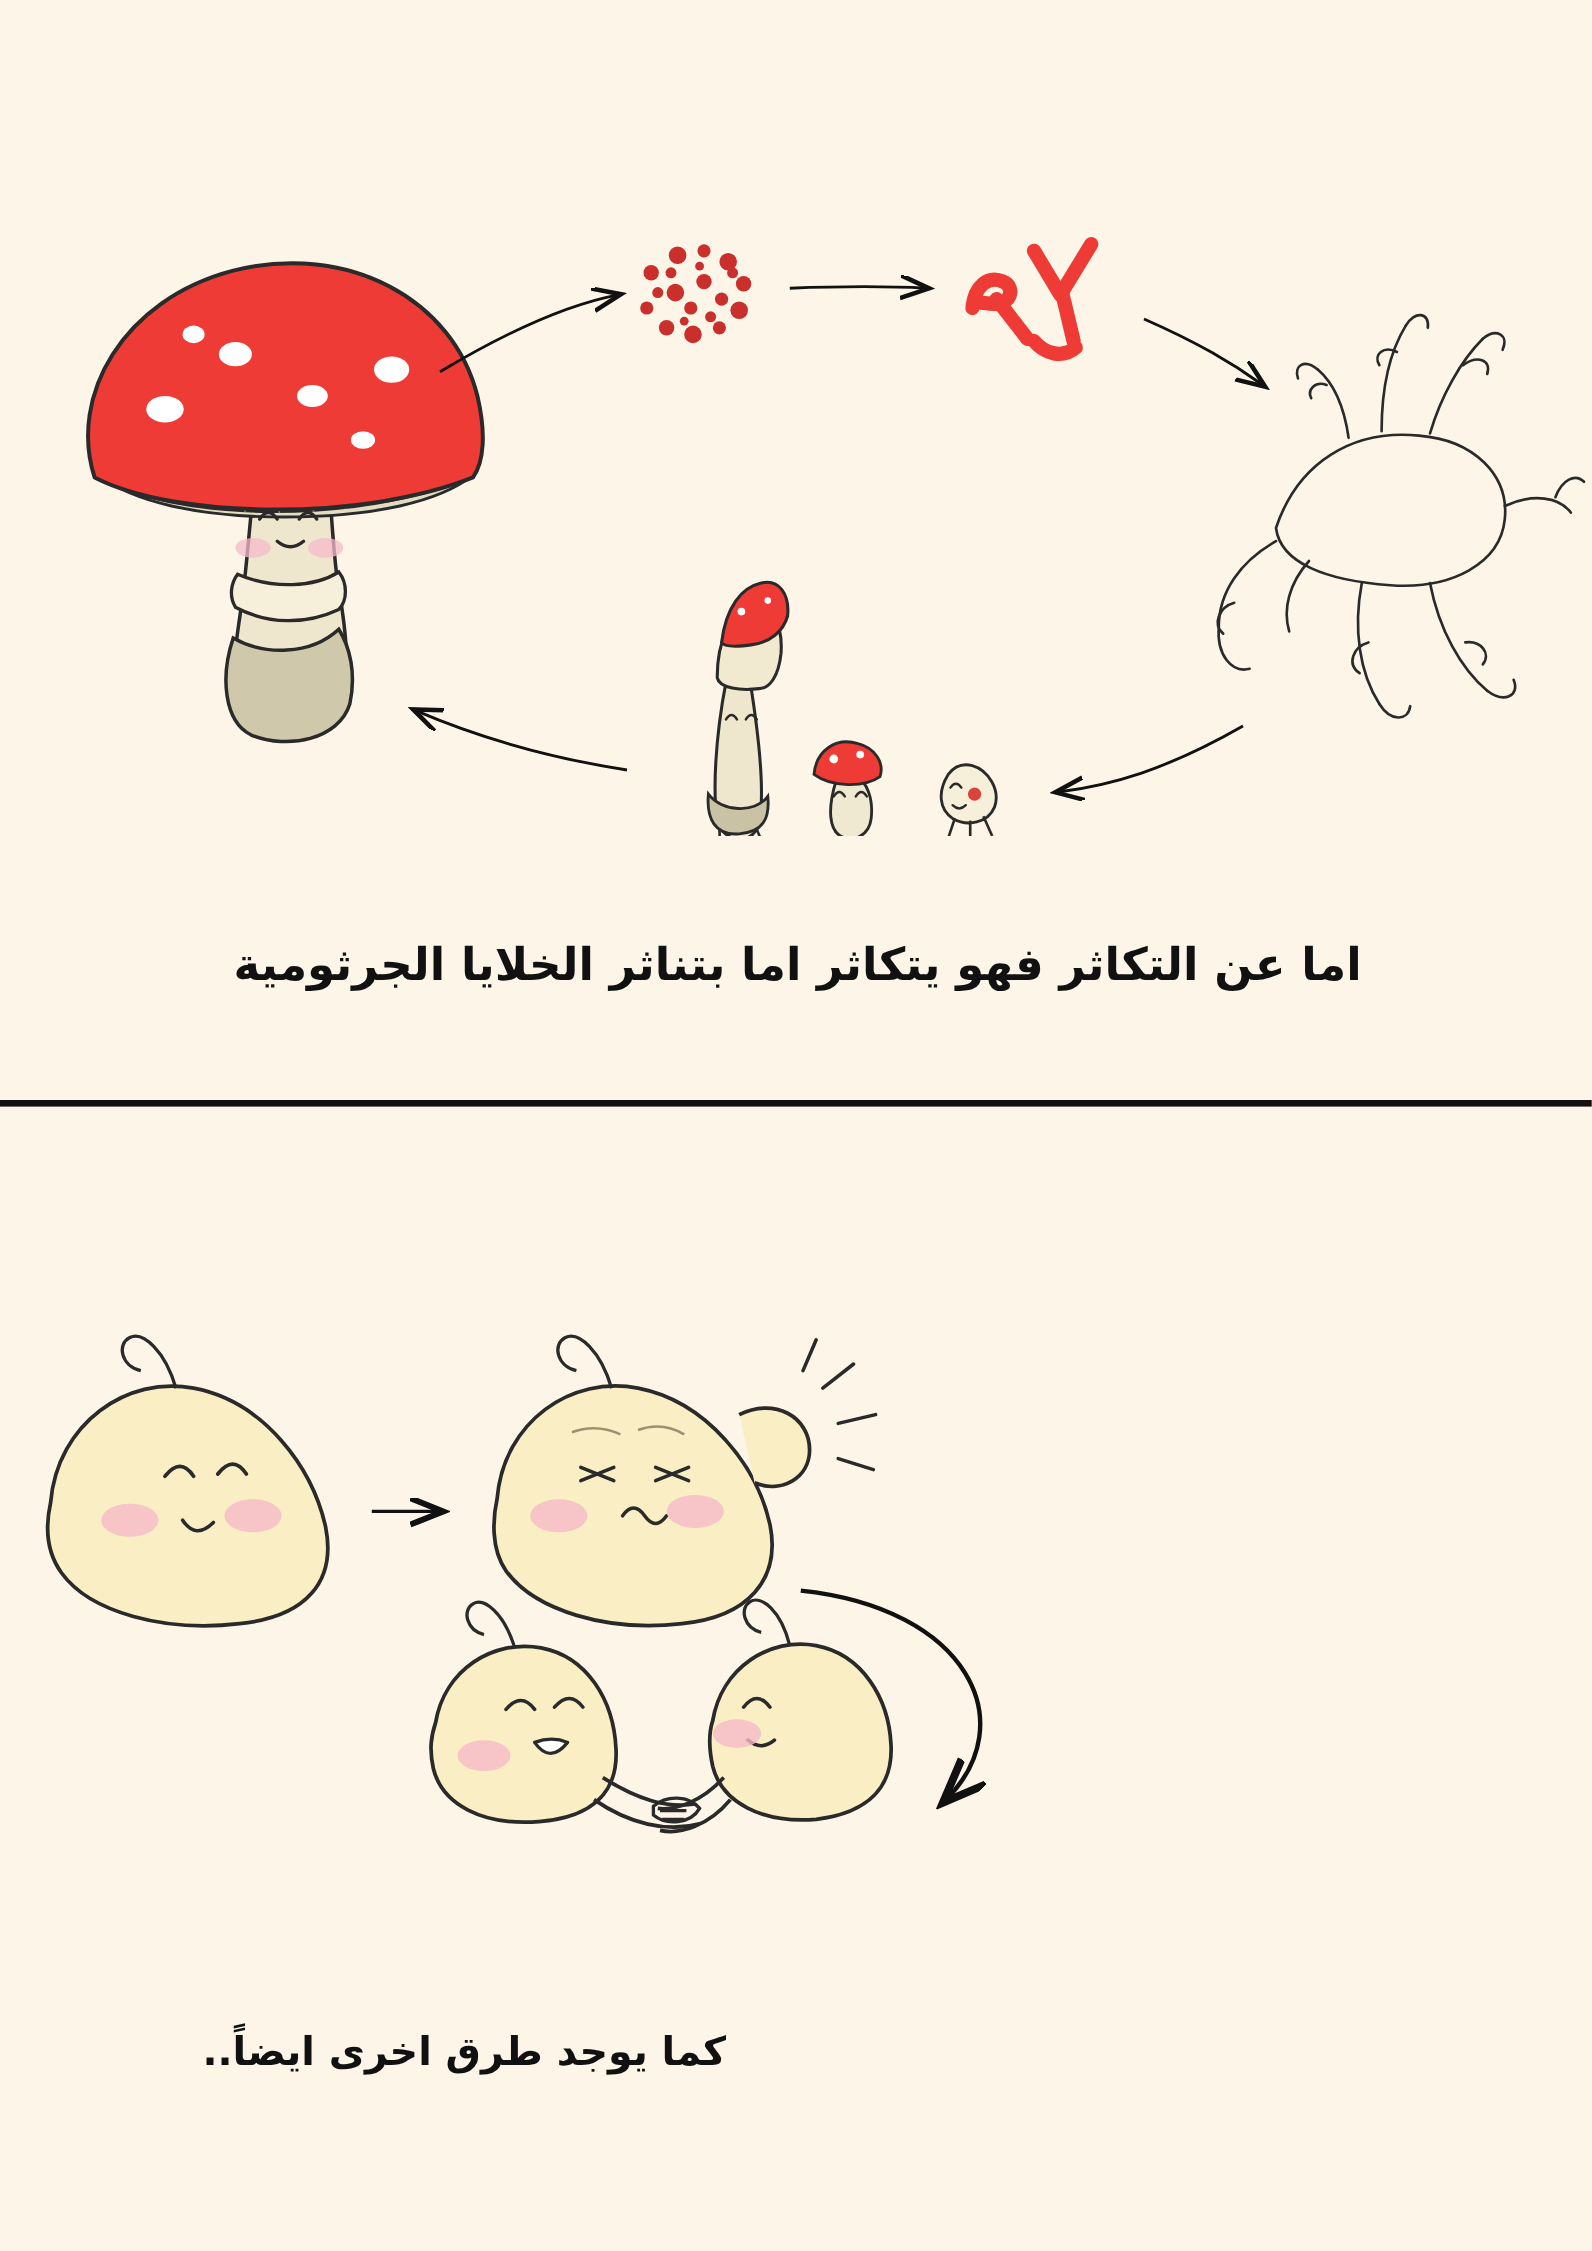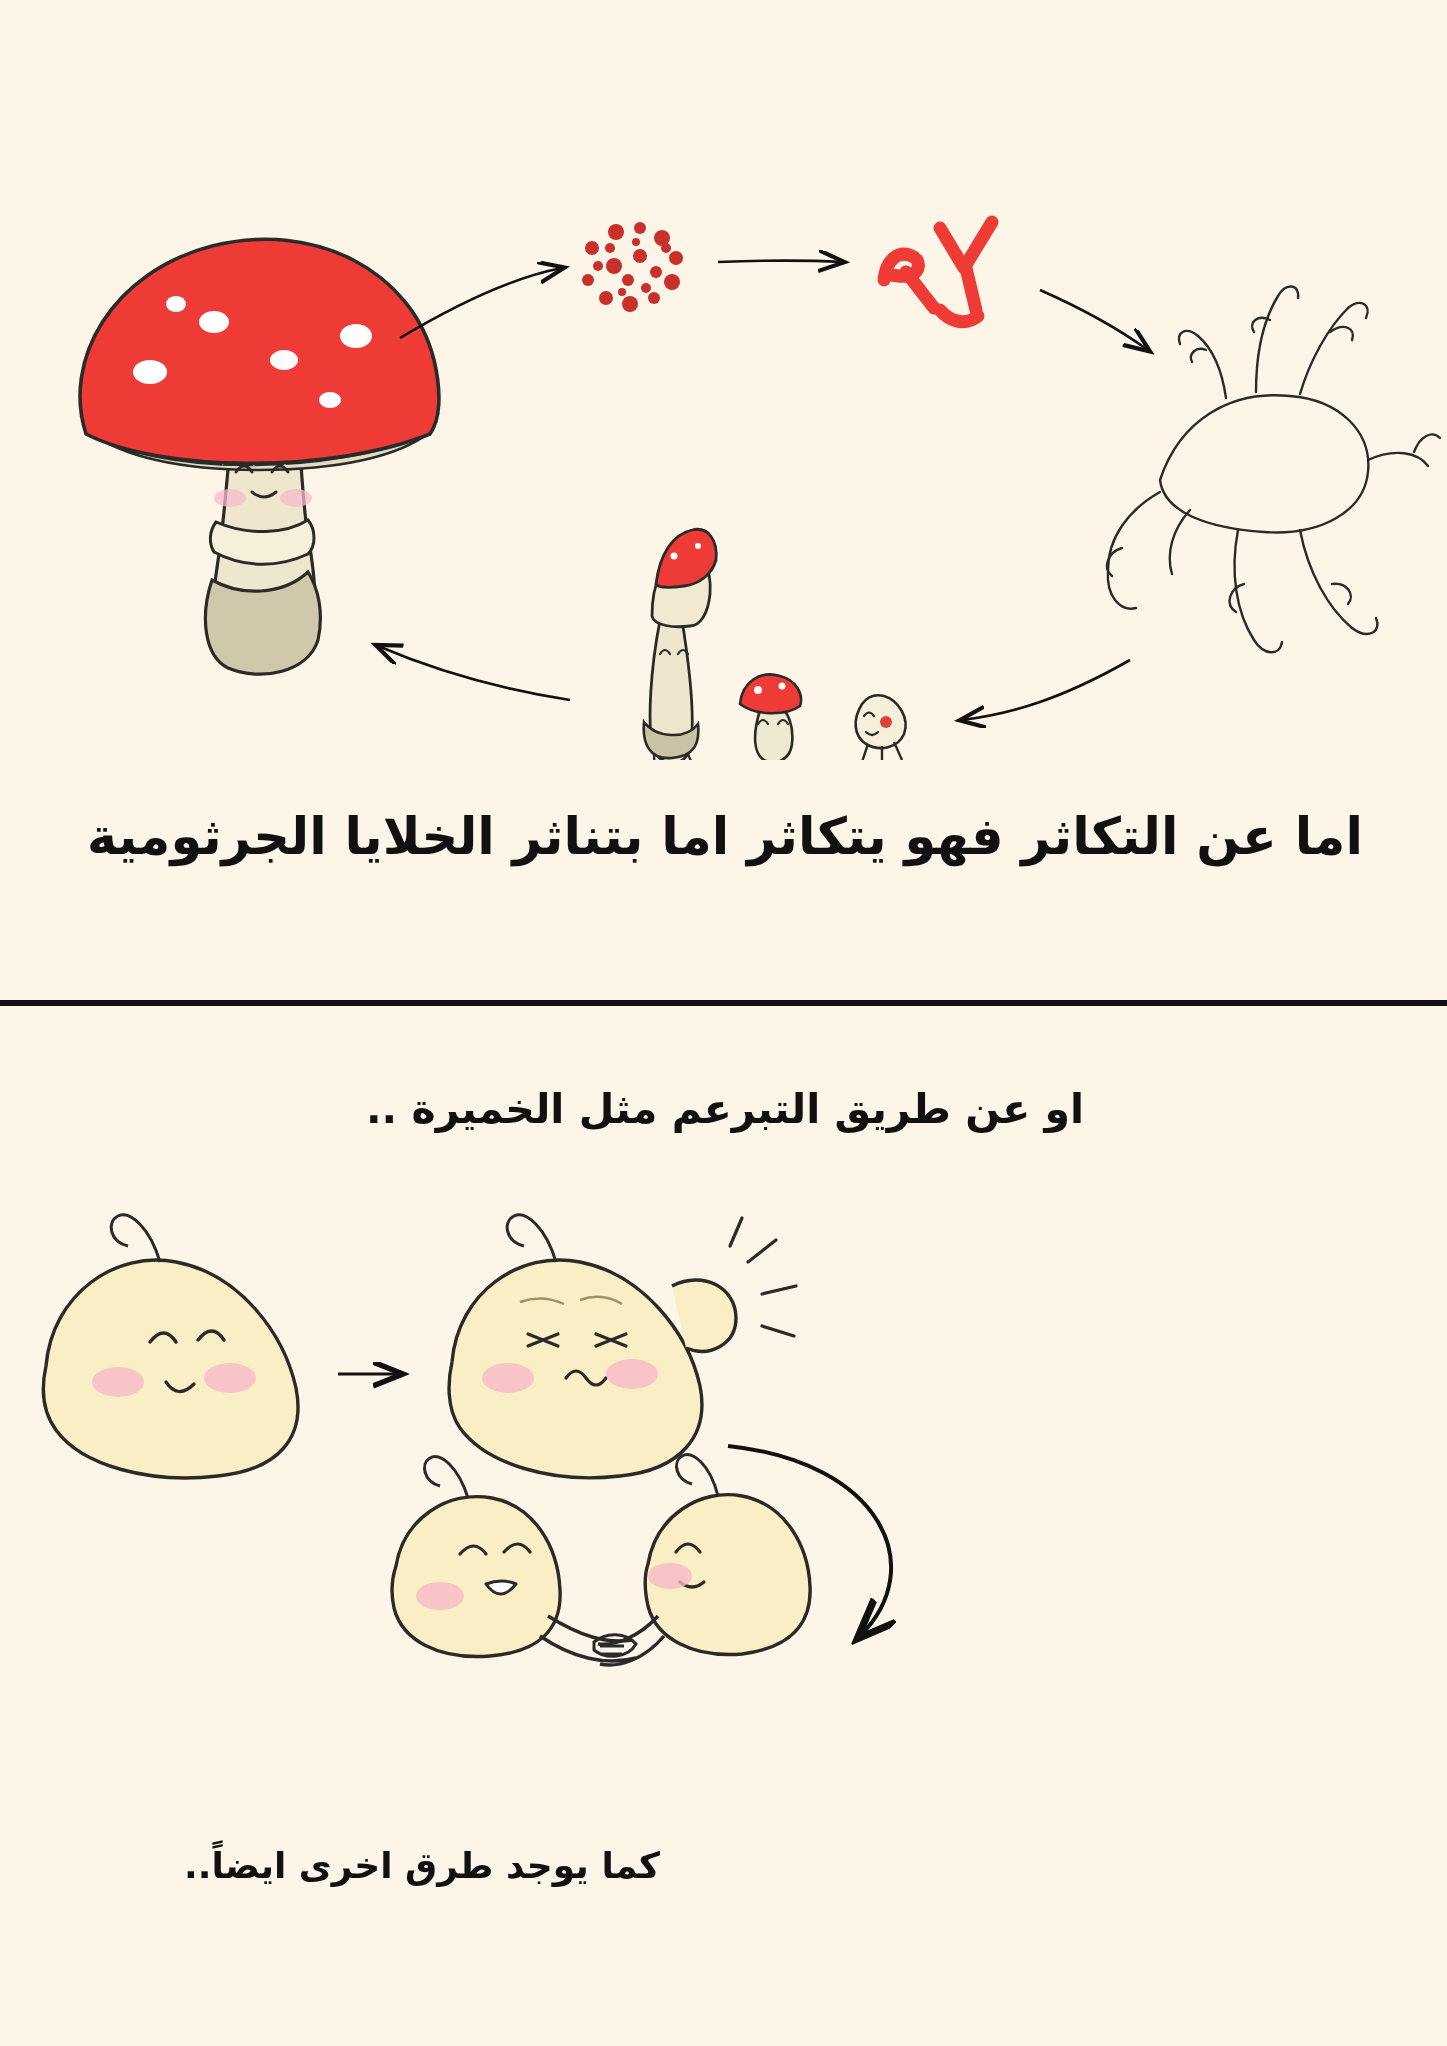--- a/index.html
+++ b/index.html
@@ -44,23 +44,23 @@
     position: absolute;
     text-align: center;
     direction: rtl;
     font-weight: bold;
     line-height: 1.65;
     color: #111;
   }
 
   .caption-1 {
     left: 60px;
-    top: 795px;
+    top: 844px;
     width: 1330px;
-    font-size: 51px;
+    font-size: 41px;
   }
 
   .divider {
     position: absolute;
     left: 0;
     top: 1000px;
     width: 1447px;
     height: 6px;
     background: #111;
   }
@@ -259,21 +259,20 @@
 
     <div class="caption caption-1">
       <div>اما عن التكاثر فهو يتكاثر اما بتناثر الخلايا الجرثومية</div>
     </div>
   </div>
 
   <div class="divider"></div>
 
   <div class="section-bottom">
 
-    <div class="caption caption-2">او عن طريق التبرعم مثل الخميرة ..</div>
 
     <div class="budding-art">
       <svg width="1447" height="620" viewBox="0 0 1447 620" xmlns="http://www.w3.org/2000/svg">
         <defs>
           <marker id="arrowhead2" markerWidth="12" markerHeight="12" refX="9" refY="4" orient="auto">
             <path d="M0,0 L10,4 L0,8" fill="none" stroke="#111" stroke-width="1.8"></path>
           </marker>
         </defs>
 
         <g>

